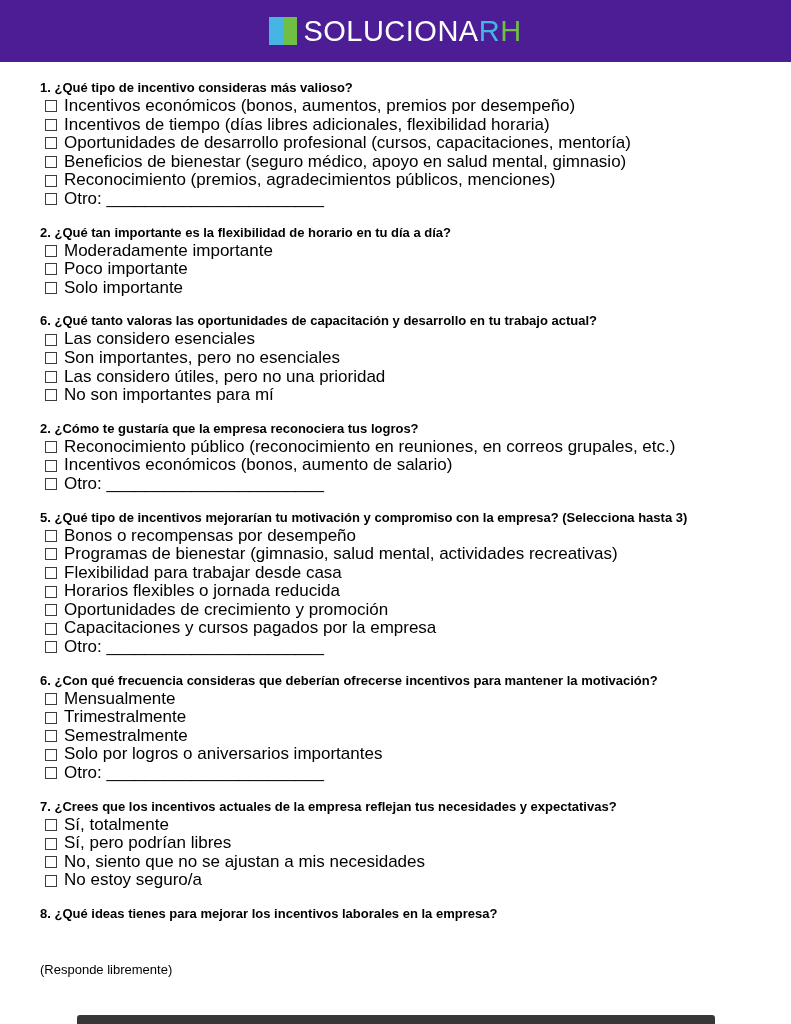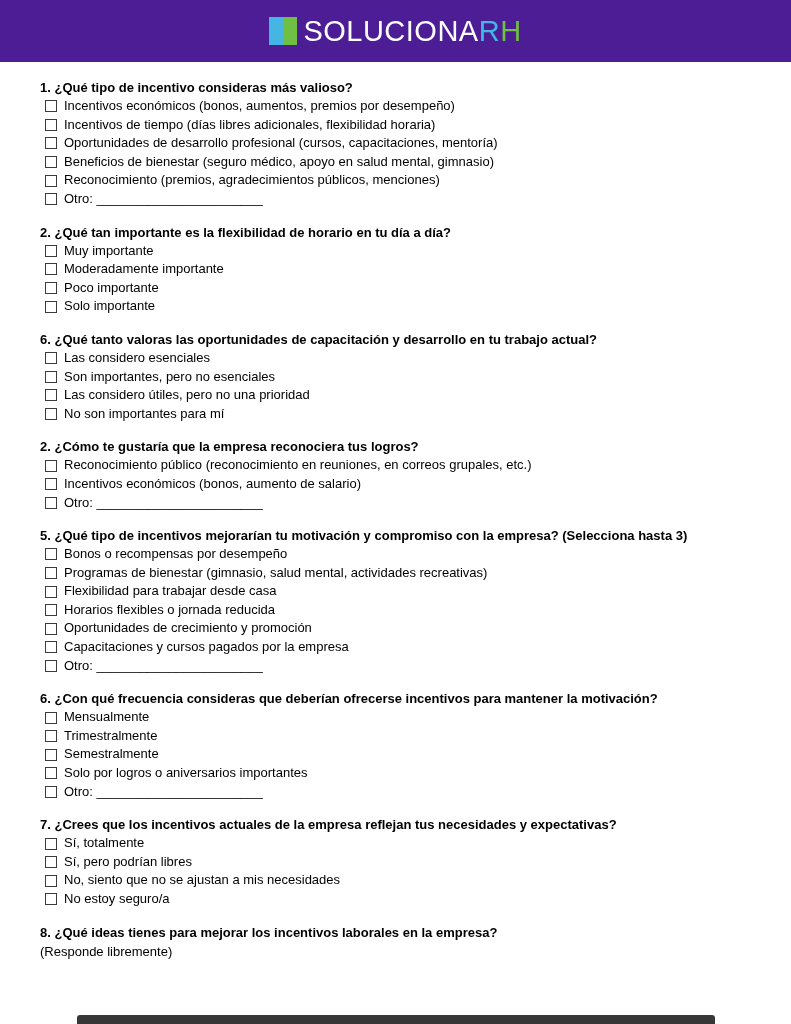--- a/index.html
+++ b/index.html
@@ -58,26 +58,27 @@
   }
   .q-title {
     font-weight: bold;
     font-size: 13px;
     line-height: 19px;
     white-space: nowrap;
   }
   .q-note {
     font-size: 13px;
     line-height: 19px;
+    margin-top: 37px;
   }
   .option {
     display: flex;
     align-items: center;
     padding-left: 5px;
-    font-size: 13px;
+    font-size: 17px;
     line-height: 18.6px;
     height: 18.6px;
     white-space: nowrap;
   }
   .checkbox {
     display: inline-block;
     width: 10px;
     height: 10px;
     border: 1px solid #3c3c3c;
     background: #ffffff;
@@ -135,24 +136,20 @@
       </div>
       <div class="option">
         <span class="checkbox"></span>
         <span>Otro: _______________________</span>
       </div>
     </div>
     <div class="question">
       <div class="q-title">2. ¿Qué tan importante es la flexibilidad de horario en tu día a día?</div>
       <div class="option">
         <span class="checkbox"></span>
-        <span>Muy importante</span>
-      </div>
-      <div class="option">
-        <span class="checkbox"></span>
         <span>Moderadamente importante</span>
       </div>
       <div class="option">
         <span class="checkbox"></span>
         <span>Poco importante</span>
       </div>
       <div class="option">
         <span class="checkbox"></span>
         <span>Solo importante</span>
       </div>

